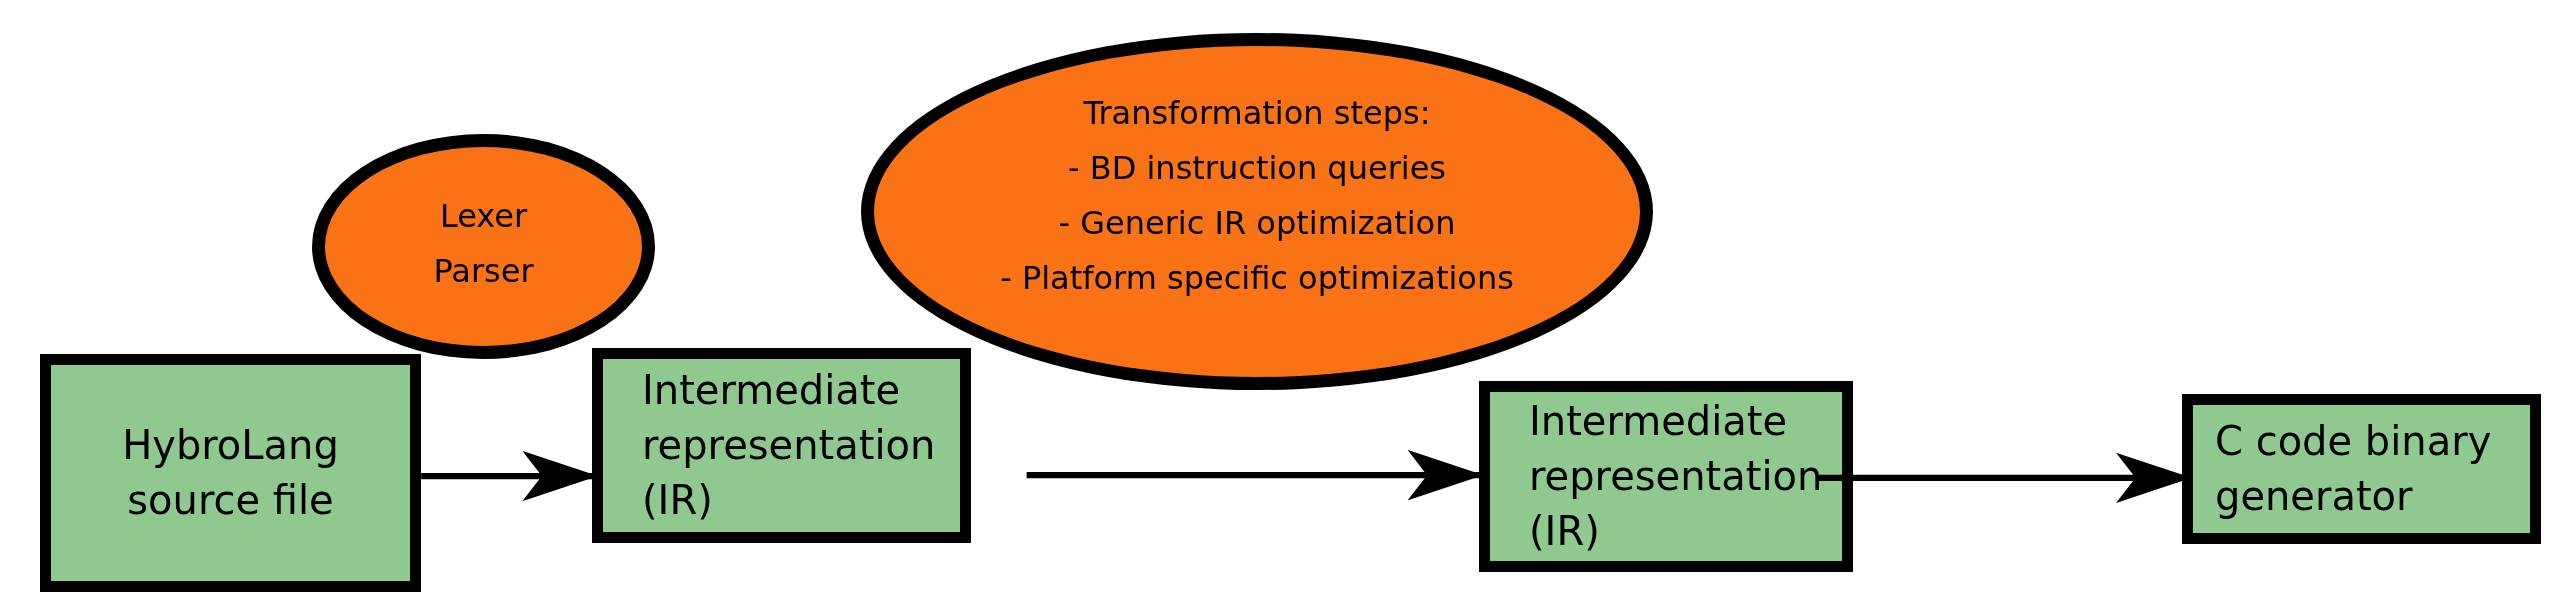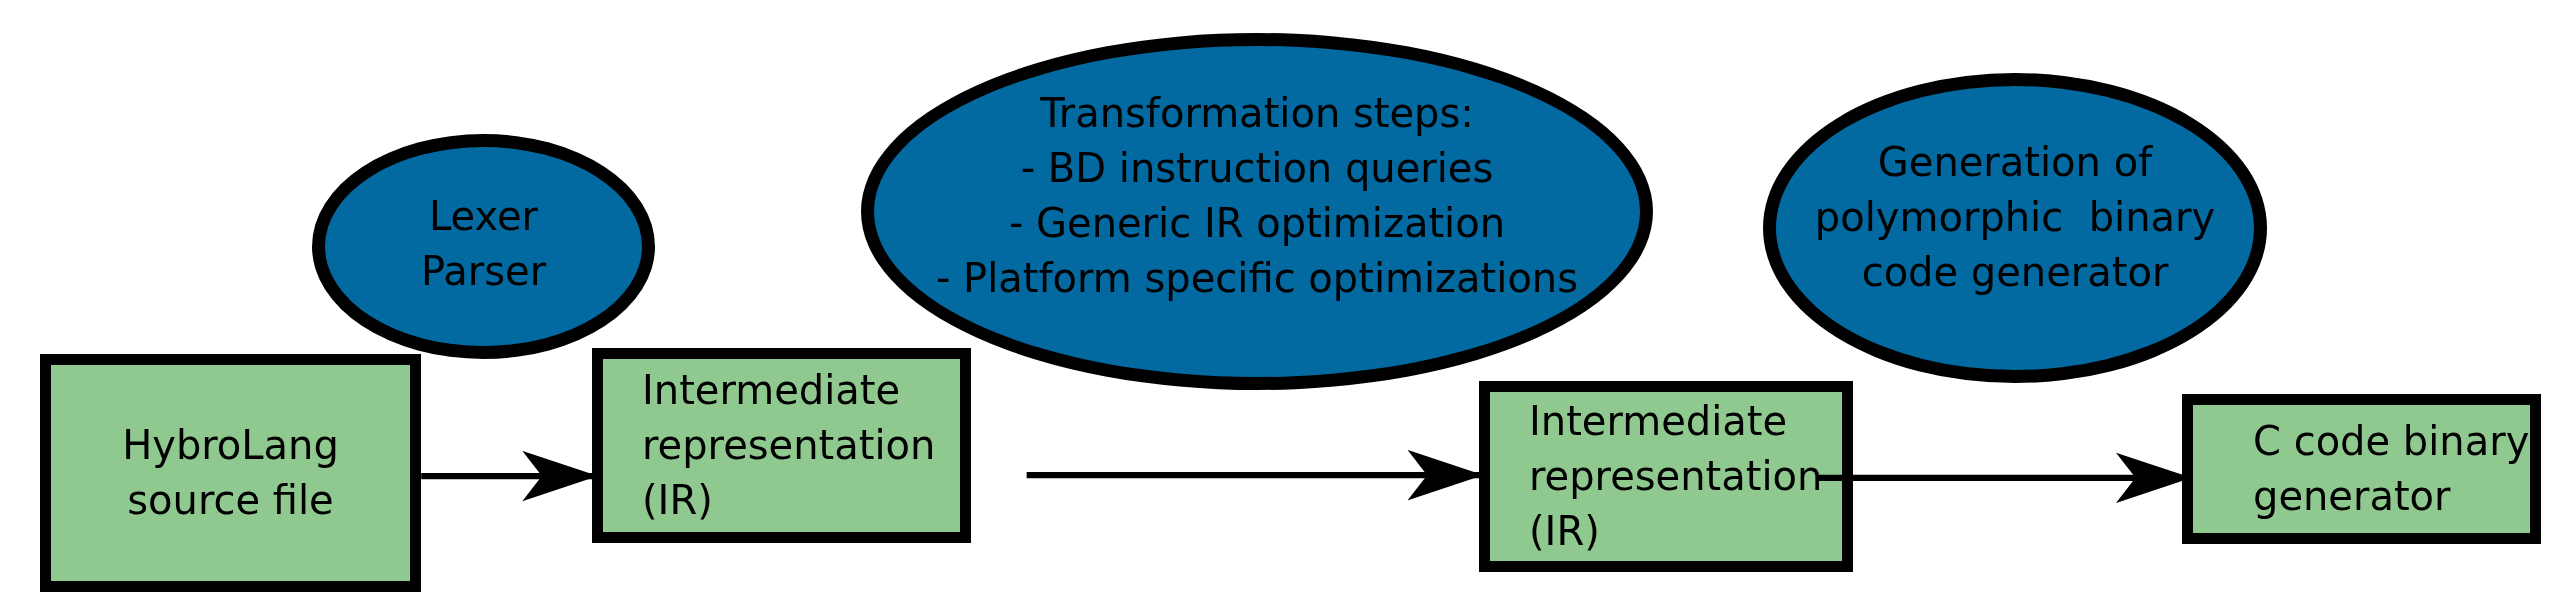--- a/index.html
+++ b/index.html
@@ -26,29 +26,29 @@
     white-space: pre-wrap;
     display: flex;
     flex-direction: column;
     justify-content: center;
     z-index: 2;
   }
   .node .label { display: block; }
   #node-hybrolang { left: 40px;  top: 354px; width: 381px; height: 238px; text-align: center; }
   #node-ir-1      { left: 592px; top: 348px; width: 379px; height: 195px; padding-left: 39px; text-align: left; }
   #node-ir-2      { left: 1479px; top: 381px; width: 374px; height: 191px; padding-left: 39px; text-align: left; }
-  #node-ccode     { left: 2182px; top: 394px; width: 359px; height: 150px; padding-left: 60px; text-align: left; }
+  #node-ccode     { left: 2182px; top: 394px; width: 359px; height: 150px; padding-left: 22px; text-align: left; }
 
   .stage {
     position: absolute;
     box-sizing: border-box;
-    background: #0369a1;
+    background: #f97316;
     border: 13.2px solid #000000;
     border-radius: 50%;
-    font-size: 40px;
+    font-size: 32px;
     line-height: 55px;
     white-space: pre-wrap;
     text-align: center;
     display: flex;
     align-items: center;
     justify-content: center;
     z-index: 1;
   }
   #stage-lexer-parser   { left: 312px;  top: 134px; width: 343px; height: 225px; }
   #stage-transformation { left: 861px;  top: 33px;  width: 792px; height: 357px; }
@@ -80,25 +80,20 @@
   <div class="stage" id="stage-lexer-parser">
     <span class="label">Lexer
 Parser</span>
   </div>
   <div class="stage" id="stage-transformation">
     <span class="label">Transformation steps:
 - BD instruction queries
 - Generic IR optimization
 - Platform specific optimizations</span>
   </div>
-  <div class="stage" id="stage-generation">
-    <span class="label">Generation of
-polymorphic  binary
-code generator</span>
-  </div>
 
   <div class="node" id="node-hybrolang">
     <span class="label">HybroLang
 source file</span>
   </div>
   <div class="node" id="node-ir-1">
     <span class="label">Intermediate
 representation
 (IR)</span>
   </div>

